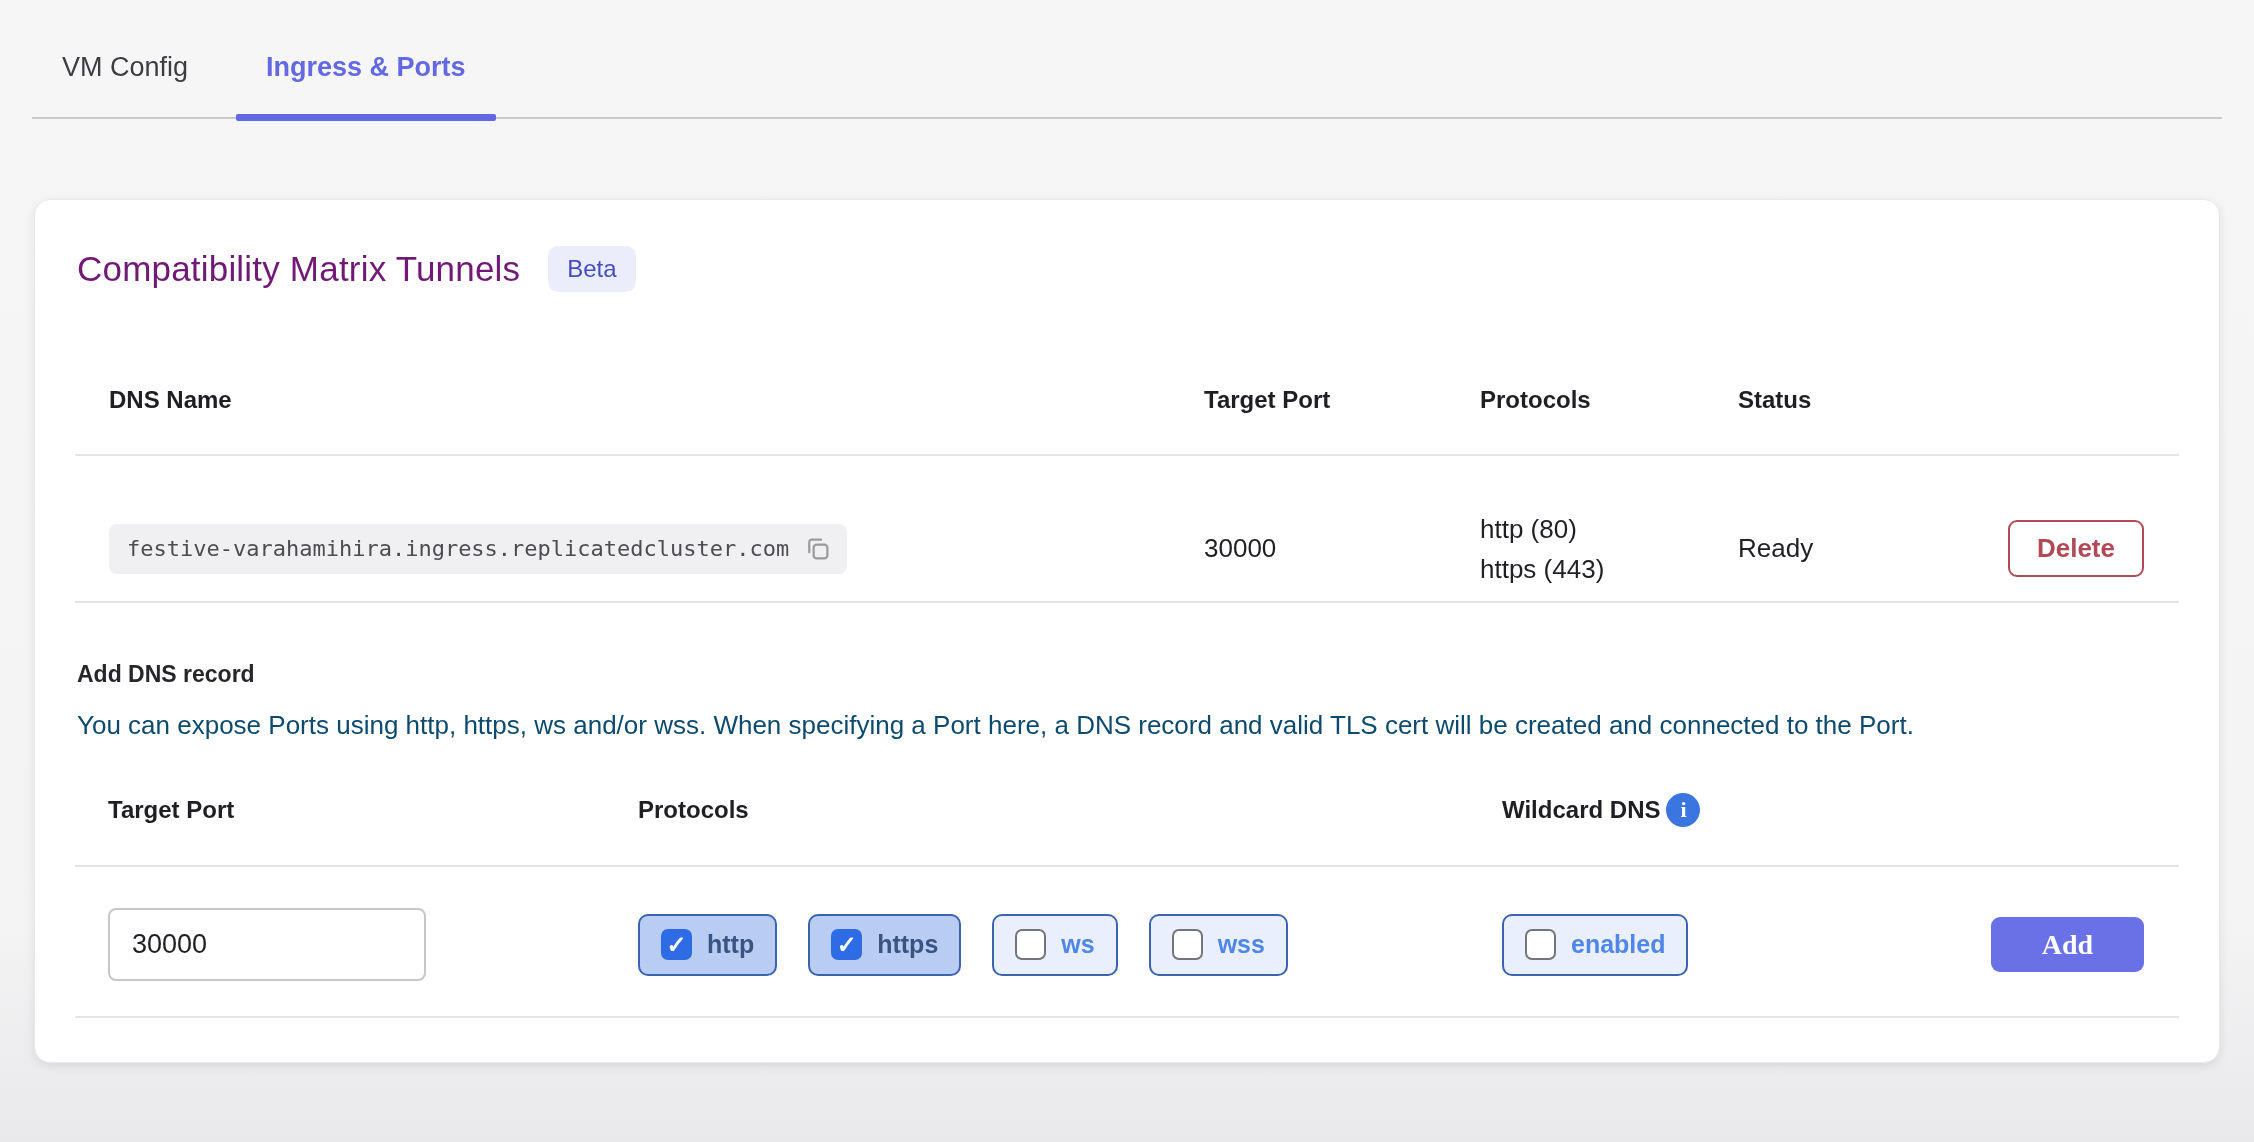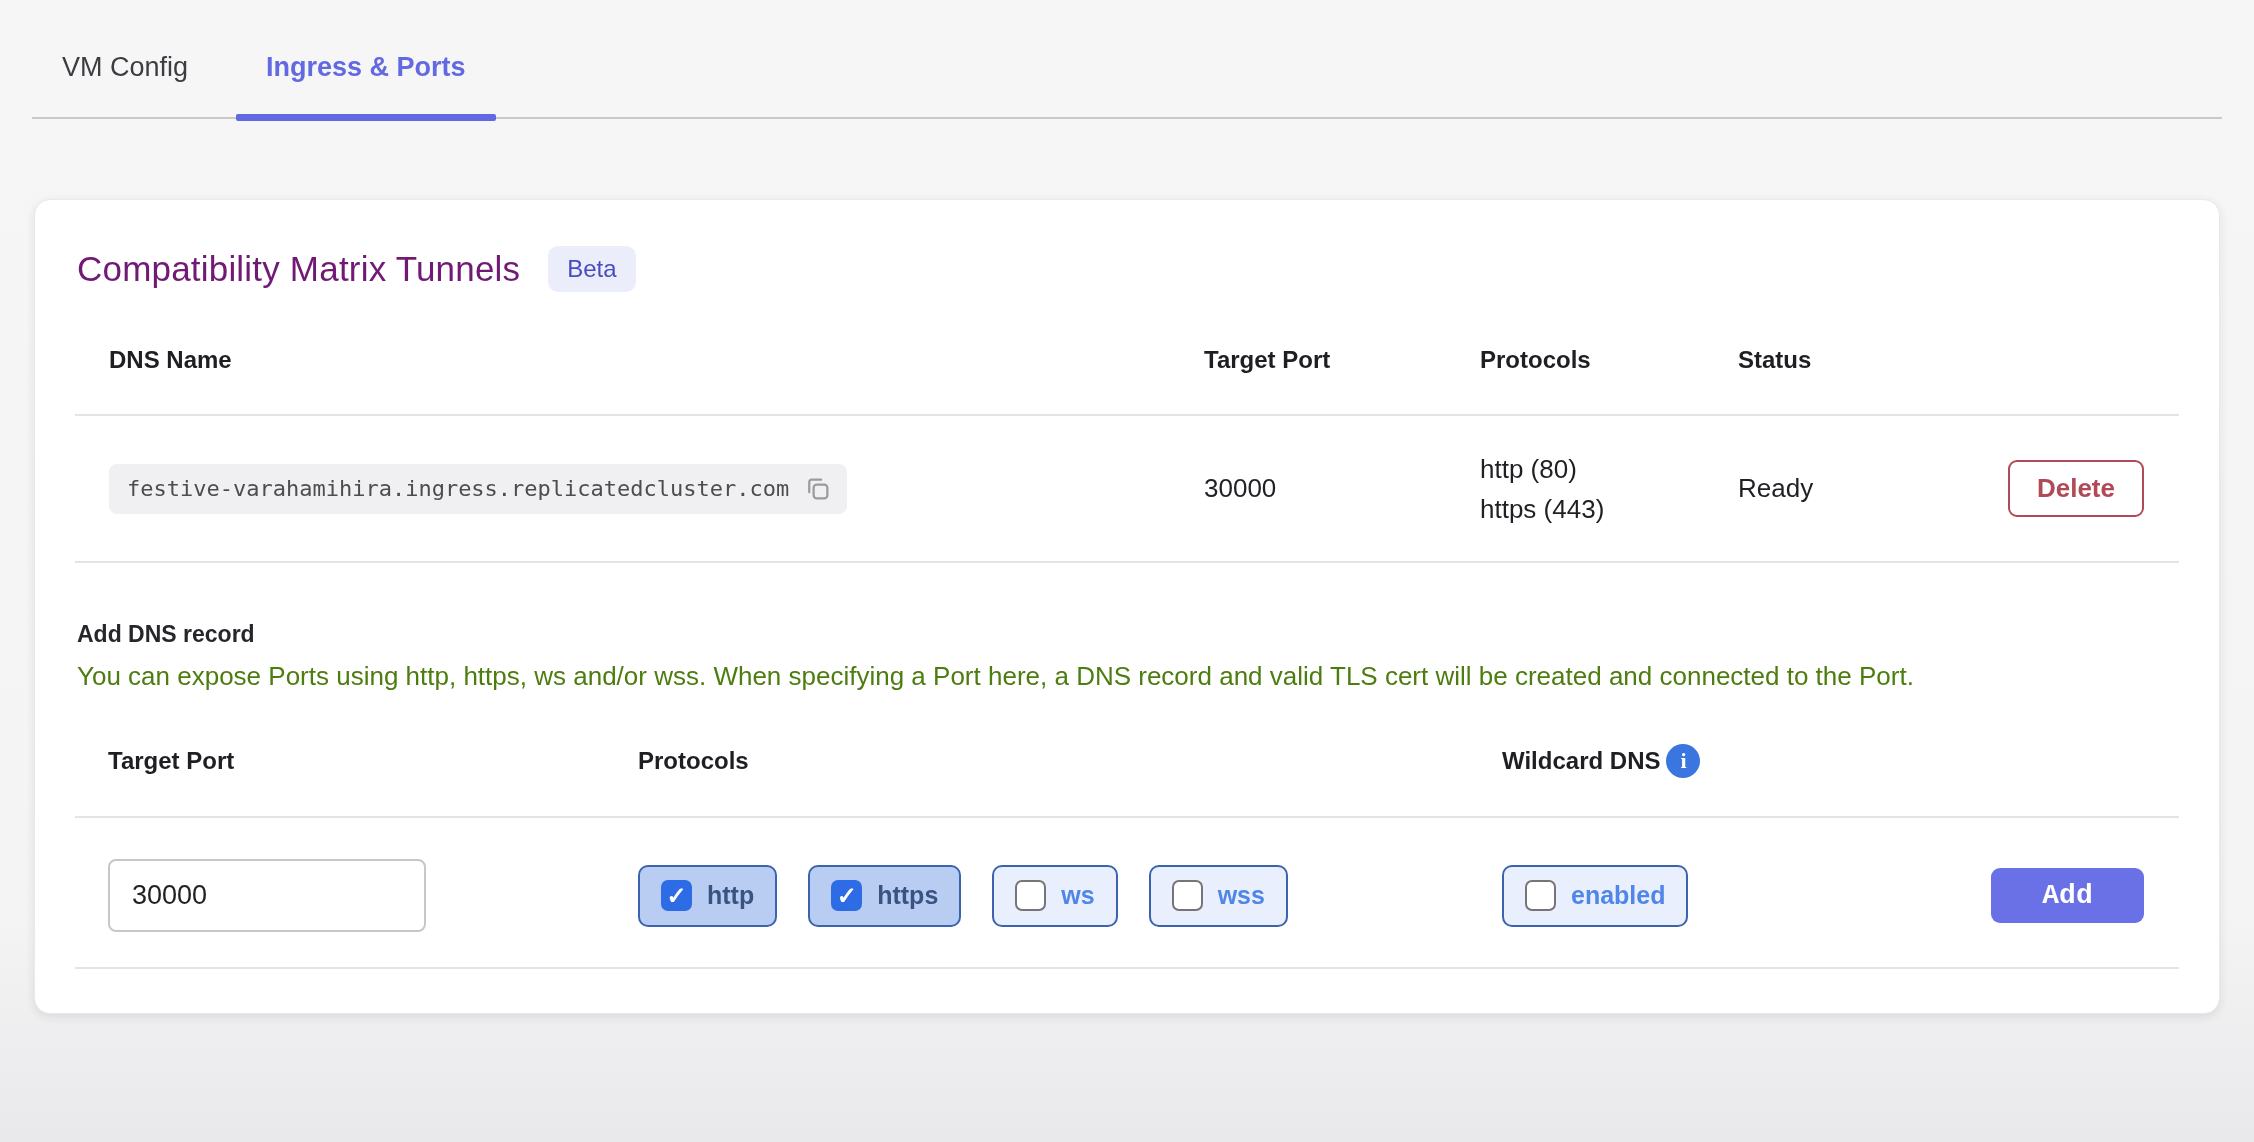--- a/index.html
+++ b/index.html
@@ -28,40 +28,40 @@
 
   .title-row { display:flex; align-items:center; gap:28px; padding-left:2px; }
   .card-title { font-size:35px; font-weight:400; color:#701a75; letter-spacing:0.2px; }
   .beta-badge { background:#ecedfb; color:#474cbf; font-size:24px; font-weight:500;
                 padding:9px 19px; border-radius:10px; }
 
   .divider { height:2px; background:#e4e4e7; }
 
   
   .tbl-grid { display:grid; grid-template-columns:1095px 276px 258px 255px 1fr; align-items:center; }
-  .tbl-grid > * { padding-left:34px; }
+  .tbl-grid > * { padding-left:34px;margin-top:40px; }
   .tbl-head { margin-top:54px; padding-bottom:40px; }
   .th { font-size:24px; font-weight:700; color:#1e1e23; }
   .tbl-row { min-height:145px; }
   .cell { font-size:26px; color:#1f1f24; }
   .proto-line { line-height:40px; }
 
   .dns-pill { display:inline-flex; align-items:center; gap:14px; background:#f0f0f2;
               border-radius:8px; padding:10px 14px 10px 18px; max-width:100%; }
   .dns-text { font-family:"DejaVu Sans Mono", monospace; font-size:22px; color:#4c4c51; white-space:nowrap; }
   .copy-btn { display:inline-flex; cursor:pointer; }
 
   .delete-cell { display:flex; justify-content:flex-end; padding-right:35px; }
   .btn-delete { background:#fff; border:2.5px solid #b04a56; color:#b04a56; font-weight:700;
                 font-size:26px; border-radius:9px; padding:11px 27px; cursor:pointer;
                 font-family:Liberation Sans, sans-serif; }
 
   
   .section-title { margin-top:58px; font-size:23px; font-weight:600; color:#26262b; padding-left:2px; }
-  .section-desc { margin-top:8px; font-size:26px; line-height:40px; color:#4d7c0f;
+  .section-desc { margin-top:17px; font-size:26px; line-height:40px; color:#0c4a6e;
                   max-width:2065px; padding-left:2px; }
 
   .form-grid { display:grid; grid-template-columns:530px 864px 419px 1fr; align-items:center; }
   .form-grid > * { padding-left:33px; }
   .form-head { margin-top:48px; padding-bottom:38px; }
   .label-with-icon { display:flex; align-items:center; gap:6px; }
   .info-icon { width:34px; height:34px; border-radius:50%; background:#3b76e0; color:#fff;
                font-size:22px; font-weight:700; display:inline-flex; align-items:center;
                justify-content:center; cursor:pointer; font-family:"Liberation Serif", serif; }
   .form-row { padding-top:41px; padding-bottom:35px; }
@@ -75,21 +75,21 @@
   .pill .cb { width:31px; height:31px; border:2.5px solid #757579; border-radius:7px;
               background:#fff; display:flex; align-items:center; justify-content:center; }
   .pill-label { font-size:25px; font-weight:700; color:#4f86e8; }
   .pill.checked { background:#b9cdf3; }
   .pill.checked .cb { background:#2e6ce6; border-color:#2e6ce6; }
   .pill.checked .cb::after { content:"✓"; color:#fff; font-size:24px; font-weight:700; }
   .pill.checked .pill-label { color:#3a5482; }
 
   .add-cell { display:flex; justify-content:flex-end; padding-right:35px; }
   .btn-add { background:#6a71e6; border:none; color:#fff; font-weight:700; font-size:28px;
-             border-radius:9px; width:153px; height:55px; cursor:pointer; font-family:Liberation Mono, monospace; }
+             border-radius:9px; width:153px; height:55px; cursor:pointer; font-family:Liberation Serif, serif; }
 </style>
 </head>
 <body>
 
 <nav class="tabbar">
   <div class="tab">VM Config</div>
   <div class="tab active">Ingress &amp; Ports</div>
 </nav>
 
 <section class="card">

